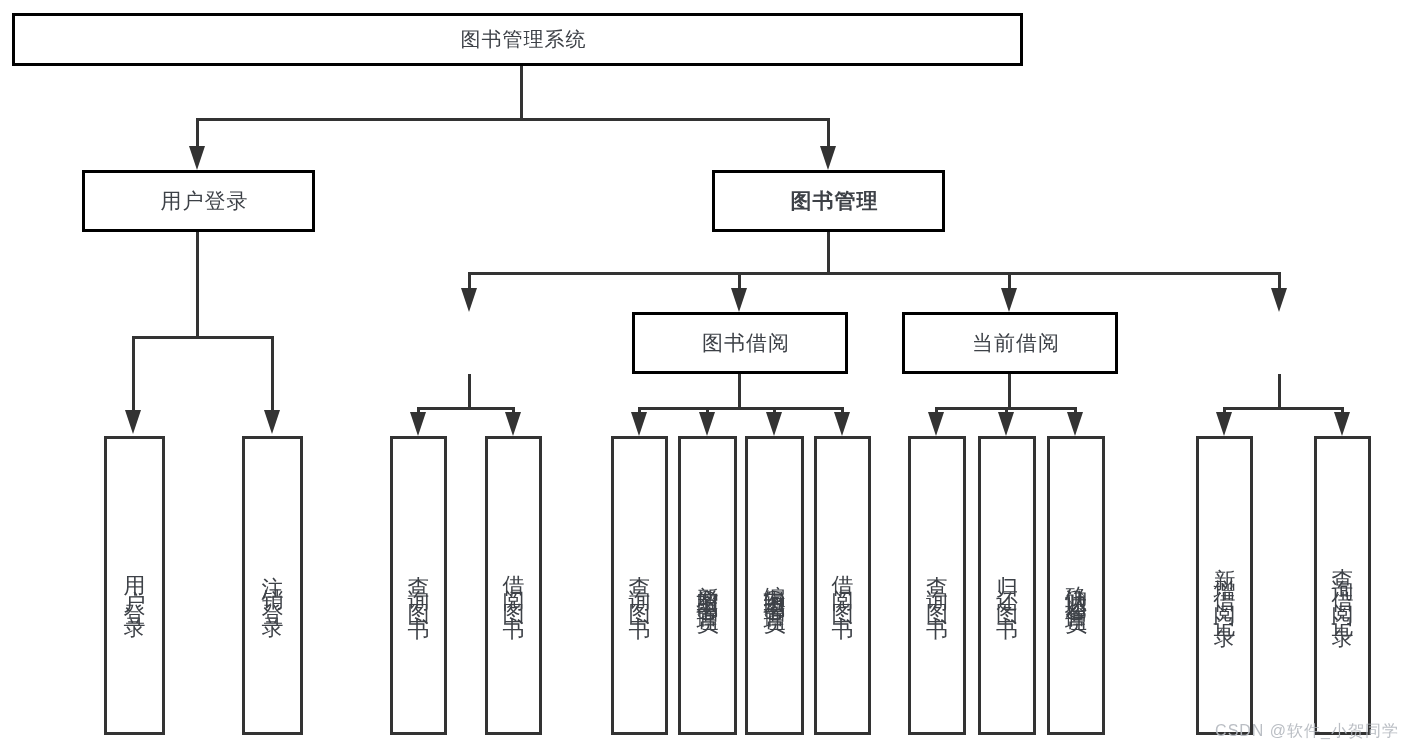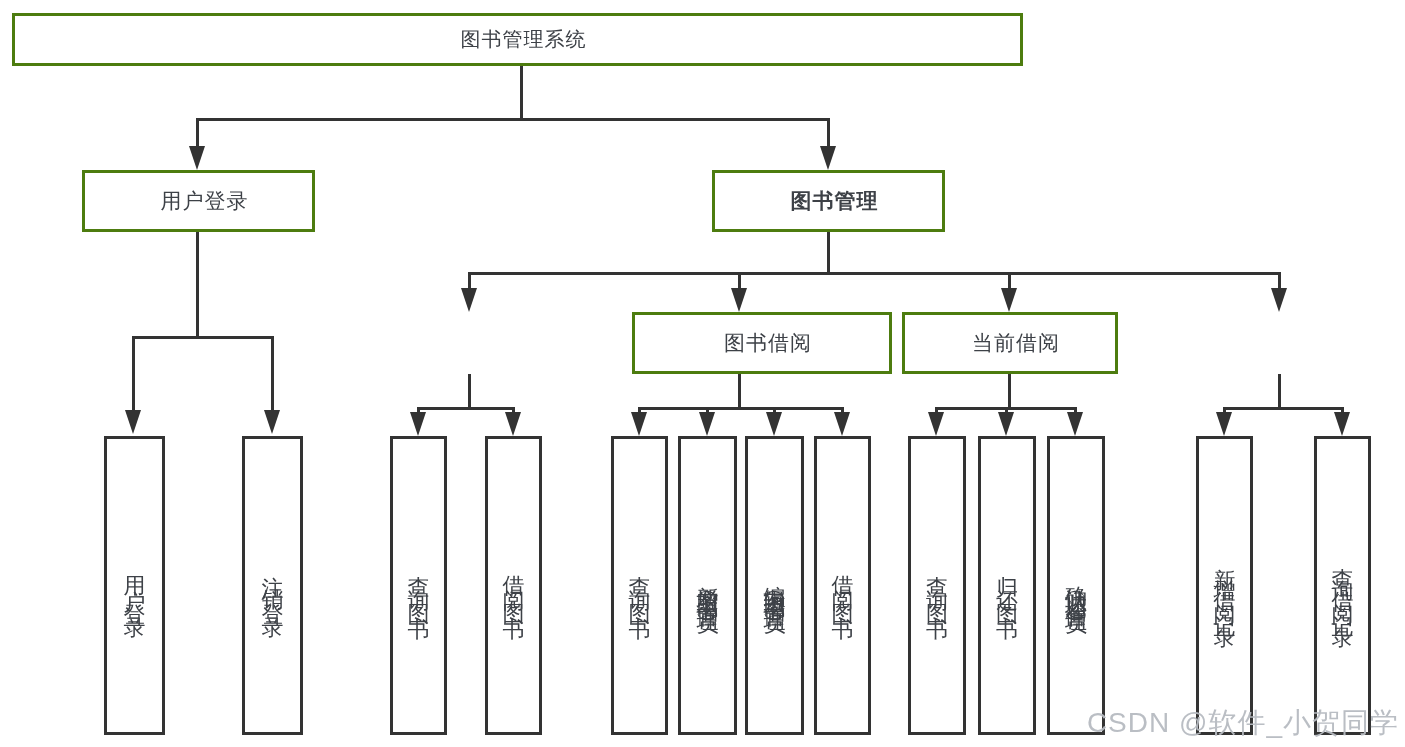--- a/index.html
+++ b/index.html
@@ -7,21 +7,21 @@
     position:relative;
     width:1405px;height:747px;
     background:#ffffff;
     font-family:"Liberation Sans","DejaVu Sans",sans-serif;
     color:#3d4147;
     overflow:hidden;
   }
   .box{
     position:absolute;
     box-sizing:border-box;
-    border:3px solid #4d7c0f;
+    border:3px solid #000000;
     background:#ffffff;
     display:flex;
     align-items:center;
     justify-content:center;
     font-size:21px;
     letter-spacing:1px;
     color:#3d4147;
     padding-left:12px;
   }
   .vbox{
@@ -46,37 +46,37 @@
   .vline,.hline{position:absolute;background:#333333;}
   .tri{
     position:absolute;width:0;height:0;
     border-left:8px solid transparent;
     border-right:8px solid transparent;
     border-top:24px solid #333333;
   }
   .watermark{
     position:absolute;
     right:6px;bottom:5px;
-    font-size:28px;
+    font-size:16px;
     color:rgba(182,187,193,0.95);
     letter-spacing:1px;
     z-index:10;
   }
 </style>
 </head>
 <body>
 
 <div class="canvas">
 
   <div class="box" style="left:12px;top:13px;width:1011px;height:53px;font-size:20px;">图书管理系统</div>
 
   <div class="box" style="left:82px;top:170px;width:233px;height:62px;">用户登录</div>
   <div class="box" style="left:712px;top:170px;width:233px;height:62px;font-weight:bold;">图书管理</div>
 
-  <div class="box" style="left:632px;top:312px;width:260px;height:62px;">图书借阅</div>
+  <div class="box" style="left:632px;top:312px;width:216px;height:62px;">图书借阅</div>
   <div class="box" style="left:902px;top:312px;width:216px;height:62px;">当前借阅</div>
 
   <div class="vbox ls-lg" style="left:104px;top:436px;width:61px;height:299px;">
       <span>用户登录</span>
     </div>
   <div class="vbox ls-lg" style="left:242px;top:436px;width:61px;height:299px;">
       <span>注销登录</span>
     </div>
 
   <div class="vbox ls-lg" style="left:390px;top:436px;width:57px;height:299px;">

